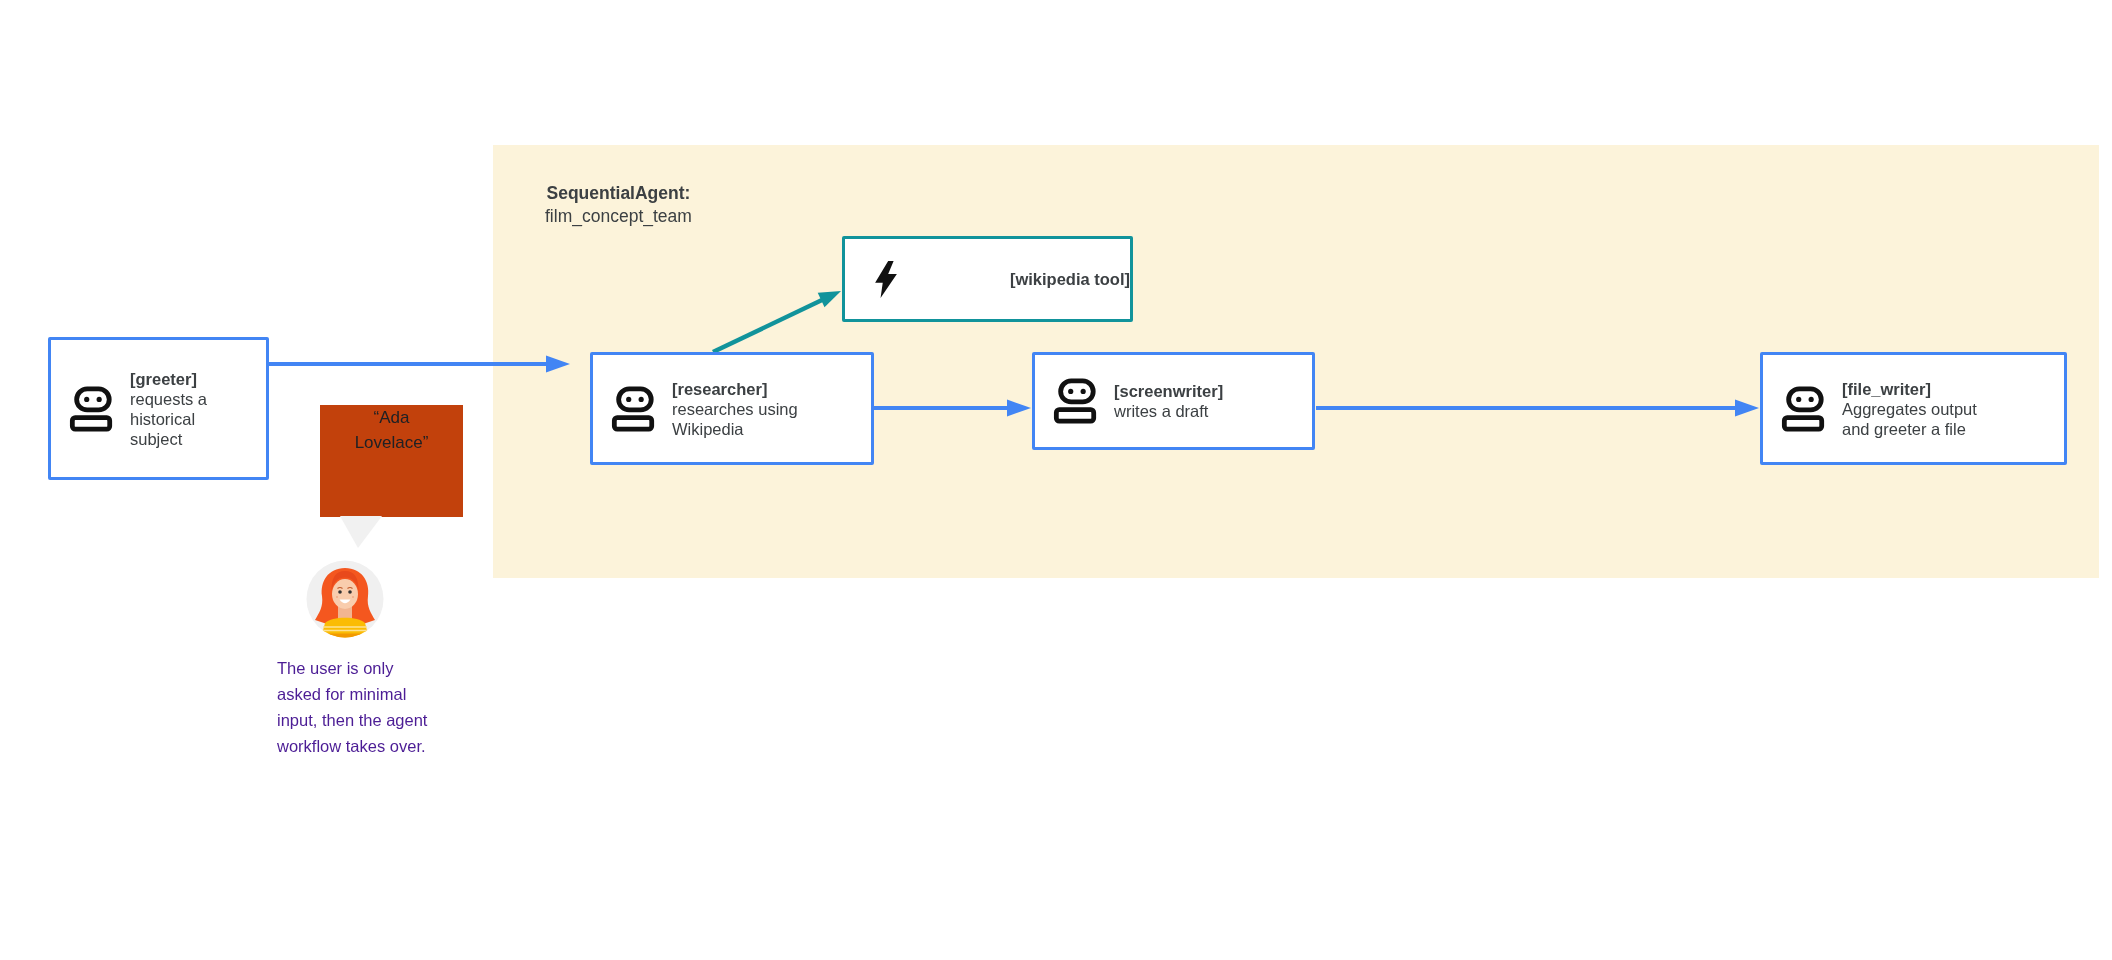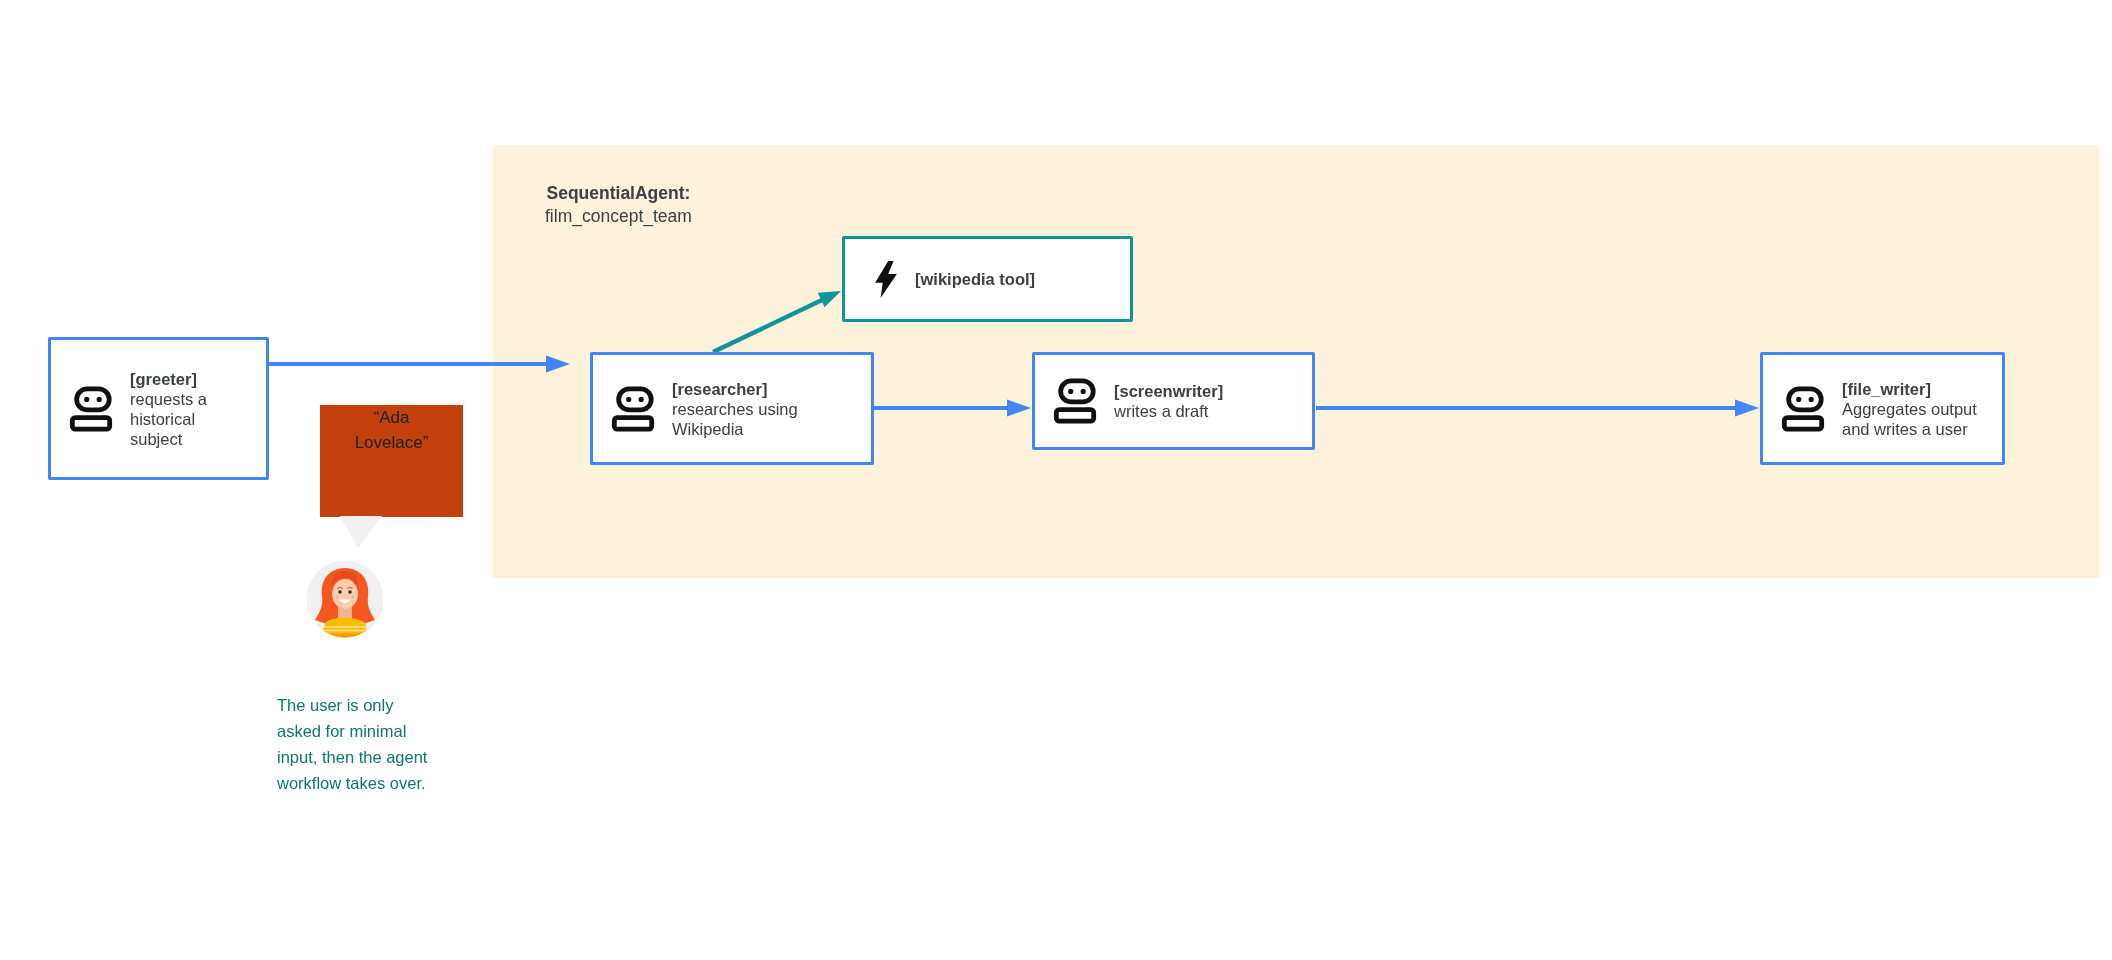--- a/index.html
+++ b/index.html
@@ -11,44 +11,44 @@
     position:absolute;left:493px;top:145px;width:1606px;height:433px;
     background:#FCF3DA;z-index:1;
   }
   .group-title{position:absolute;left:52px;top:37px;font-size:17.5px;line-height:23px;color:#3C4043;}
   .group-title .t1{font-weight:700;text-align:center;}
   .connectors{position:absolute;left:0;top:0;z-index:2;pointer-events:none;}
   .node{
     position:absolute;z-index:3;background:#ffffff;border:3px solid #4285F4;border-radius:2px;
     box-sizing:border-box;display:flex;align-items:center;padding-left:18px;gap:16px;
   }
-  .node--tool{border-color:#11939B;}
+  .node--tool{border-color:#11939B;justify-content:space-between;}
   .node-label{font-weight:700;font-size:16.5px;line-height:20px;color:#3C4043;}
   .node-desc{font-size:16.5px;line-height:20px;color:#3C4043;}
   .n-greeter{left:48px;top:337px;width:221px;height:143px;}
   .n-greeter .node-text{width:112px;}
   .n-researcher{left:571px;top:352px;width:284px;height:113px;margin-left:19px;}
   .n-researcher .node-text{width:152px;}
   .n-wikipedia{left:842px;top:236px;width:291px;height:86px;padding-left:30px;gap:18px;}
   .n-screenwriter{left:1032px;top:352px;width:283px;height:98px;}
   .n-screenwriter .node-text{width:160px;}
-  .n-filewriter{left:1760px;top:352px;width:245px;height:113px;}
+  .n-filewriter{left:1760px;top:352px;width:307px;height:113px;}
   .n-filewriter .node-text{width:165px;}
   .icon{display:inline-flex;flex:0 0 auto;}
   .bubble{
     position:absolute;left:320px;top:405px;width:143px;height:112px;background:#c2410c;z-index:3;
     display:flex;align-items:flex-start;justify-content:center;text-align:center;
     font-size:17px;line-height:25px;color:#202124;
   }
   .bubble-inner{width:100px;}
   .bubble-tail{position:absolute;left:330px;top:516px;z-index:3;}
   .avatar{position:absolute;left:306px;top:560px;z-index:3;}
   .caption{
     position:absolute;left:277px;top:655px;width:160px;z-index:3;
-    font-size:16.5px;line-height:26px;color:#0f766e;margin-top:37px;
+    font-size:16.5px;line-height:26px;color:#4c1d95;
   }
 </style>
 </head>
 <body>
 
 <div class="canvas">
 
   <div class="group-panel">
     <div class="group-title">
       <div class="t1">SequentialAgent:</div>
@@ -135,21 +135,21 @@
     <span class="icon">
       <svg width="45" height="46" viewBox="0 0 45 48">
         <rect x="7" y="3" width="34" height="22" rx="11" fill="#fff" stroke="#111" stroke-width="5"></rect>
         <circle cx="17.5" cy="14" r="2.7" fill="#111"></circle>
           <circle cx="30.5" cy="14" r="2.7" fill="#111"></circle>
         <rect x="2.5" y="33" width="39" height="12" rx="3" fill="#fff" stroke="#111" stroke-width="5"></rect>
       </svg>
     </span>
     <div class="node-text">
       <div class="node-label">[file_writer]</div>
-      <div class="node-desc">Aggregates output and writes a user</div>
+      <div class="node-desc">Aggregates output and greeter a file</div>
     </div>
   </div>
 
   <div class="bubble">
     <div class="bubble-inner">“Ada Lovelace”</div>
   </div>
   <svg class="bubble-tail" width="60" height="36" viewBox="0 0 60 36">
     <polygon points="10,0 28,32 52,0" fill="#F1F1F1"></polygon>
   </svg>
 

